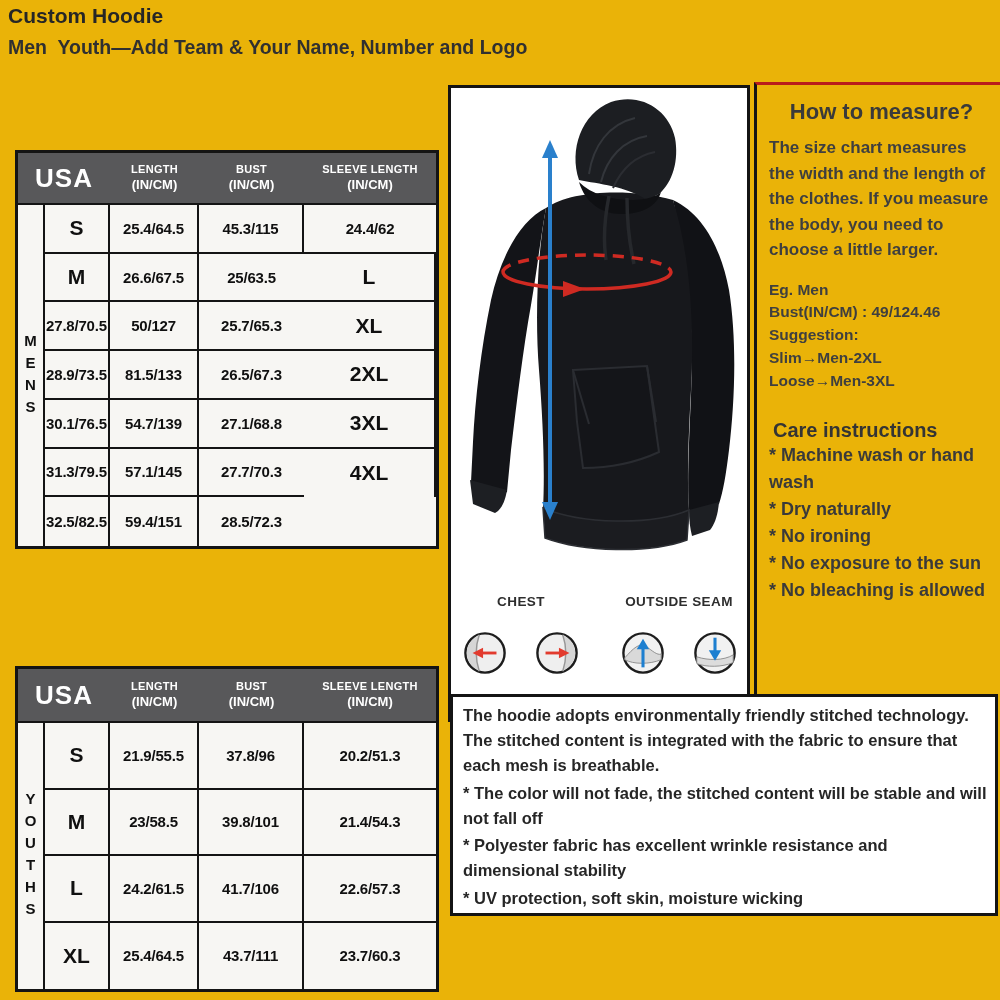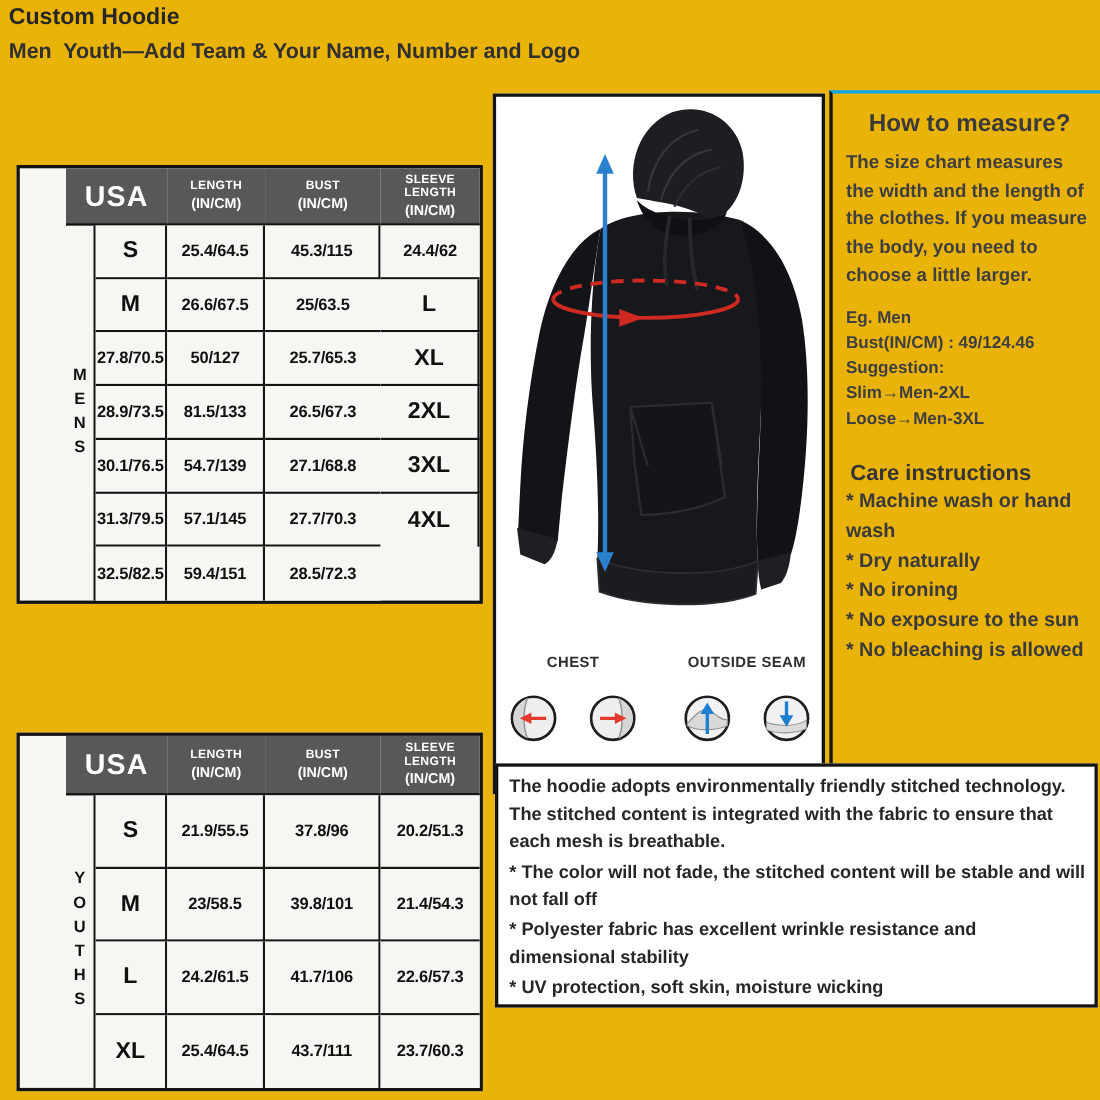--- a/index.html
+++ b/index.html
@@ -8,21 +8,21 @@
     font-family:"Liberation Sans", sans-serif; overflow:hidden;
   }
   
   .page-title { position:absolute; left:8px; top:4px; font-size:21px; font-weight:700; color:#262626; }
   .page-subtitle { position:absolute; left:8px; top:36px; font-size:19.5px; font-weight:600; color:#303030; white-space:pre; }
 
   
   .size-grid {
     position:absolute; left:15px; width:424px; display:grid; box-sizing:border-box;
     grid-template-columns:27px 65px 89px 105px 1fr;
-    background:#f7f6f3; border:3px solid #141414;padding-left:42px;
+    background:#f7f6f3; border:3px solid #141414;
   }
   .mens-grid   { top:150px; height:399px; grid-template-rows:52px repeat(7, 1fr); }
   .youths-grid { top:666px; height:326px; grid-template-rows:54px repeat(4, 1fr); }
   .hcell {
     background:#58585a; color:#ffffff; display:flex; flex-direction:column;
     align-items:center; justify-content:center; border-bottom:2px solid #141414;
     font-weight:700; text-align:center; line-height:1.1;
   }
   .hcell.usa { grid-column:1 / span 2; font-size:26px; letter-spacing:1px; }
   .hlabel { font-size:11px; letter-spacing:.3px; }
@@ -51,21 +51,21 @@
   .hoodie-svg { position:absolute; left:0px; top:2px; }
   .measure-group { position:absolute; width:124px; }
   .chest-group { left:8px; top:506px; }
   .seam-group  { left:166px; top:506px; }
   .measure-label { text-align:center; font-size:13.5px; font-weight:700; color:#2e2e2e; letter-spacing:.4px; }
   .measure-icons-row { display:flex; justify-content:space-between; padding:0 4px; margin-top:22px; }
 
   
   .right-panel {
     position:absolute; left:754px; top:82px; width:246px; height:640px;
-    border-left:3px solid #141414; border-top:3px solid #0ea5e9; box-sizing:border-box;
+    border-left:3px solid #141414; border-top:3px solid #b91c1c; box-sizing:border-box;
     padding:8px 6px 0 12px; color:#3c3c3c;
   }
   .htm-title { text-align:center; font-size:22px; font-weight:700; color:#3a3a3a; margin-top:6px; }
   .htm-body  { font-size:17px; font-weight:600; line-height:1.5; margin-top:10px; color:#3f3f3f; }
   .eg-block  { margin-top:16px; }
   .eg-line   { font-size:15.5px; font-weight:700; line-height:1.48; color:#3f3f3f; }
   .care-block { margin-top:26px; }
   .care-title { font-size:20px; font-weight:600; color:#343434; margin-left:4px; }
   .care-item  { font-size:18px; font-weight:600; line-height:1.5; color:#3a3a3a; }
 

